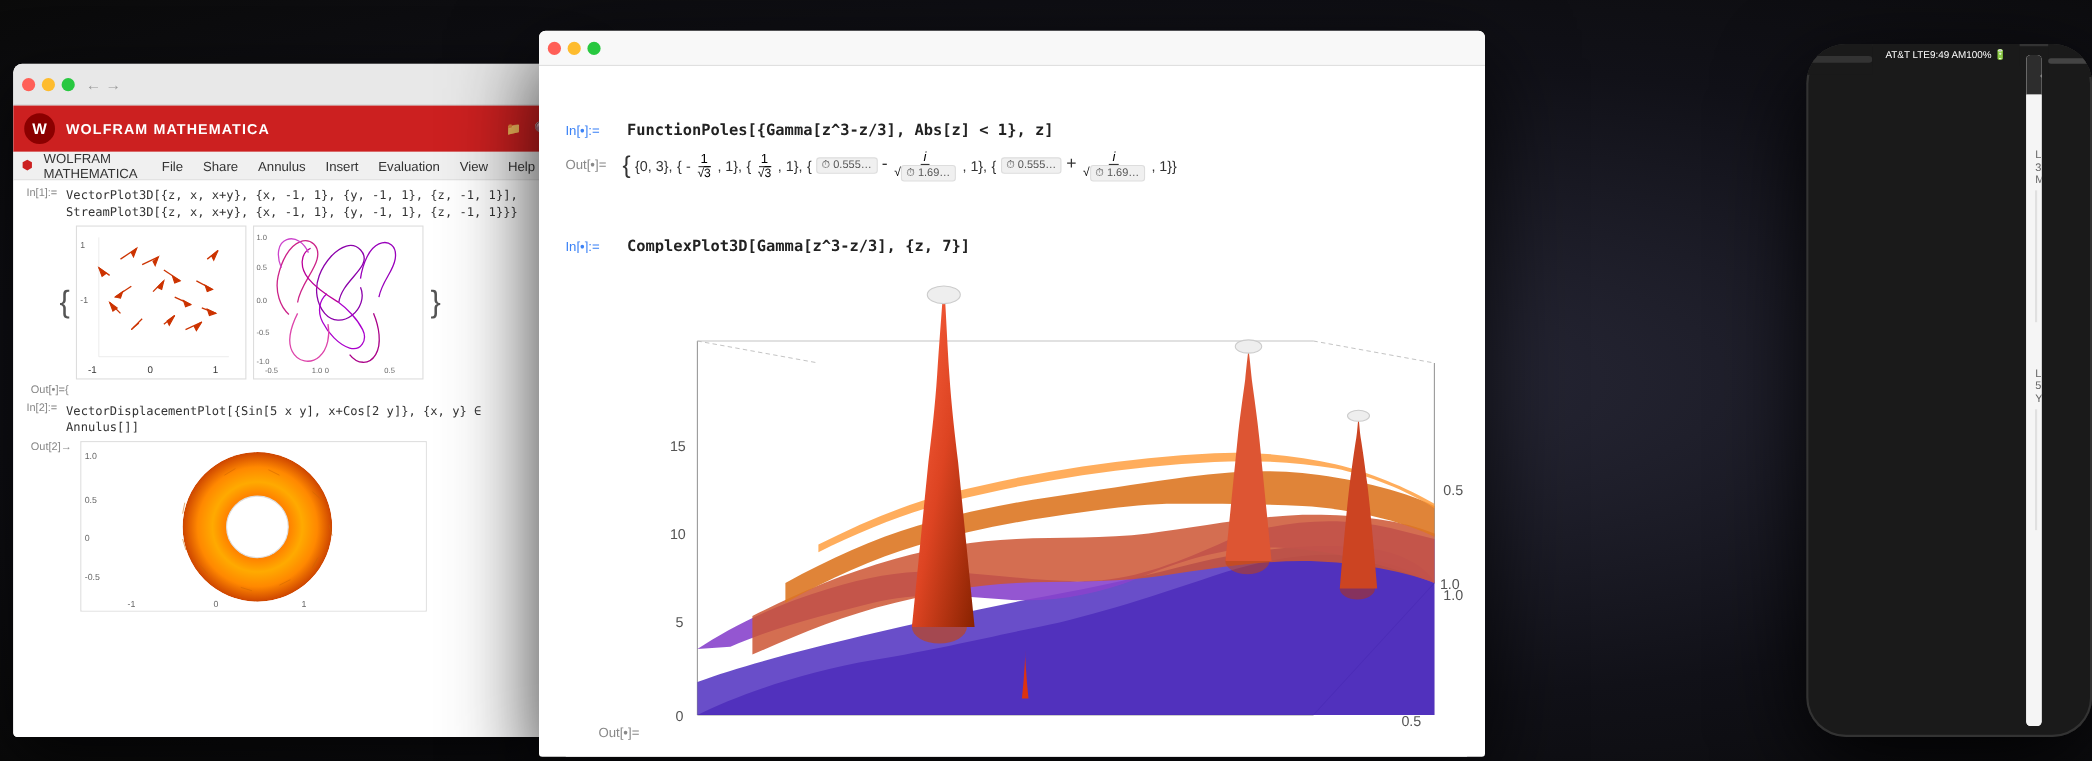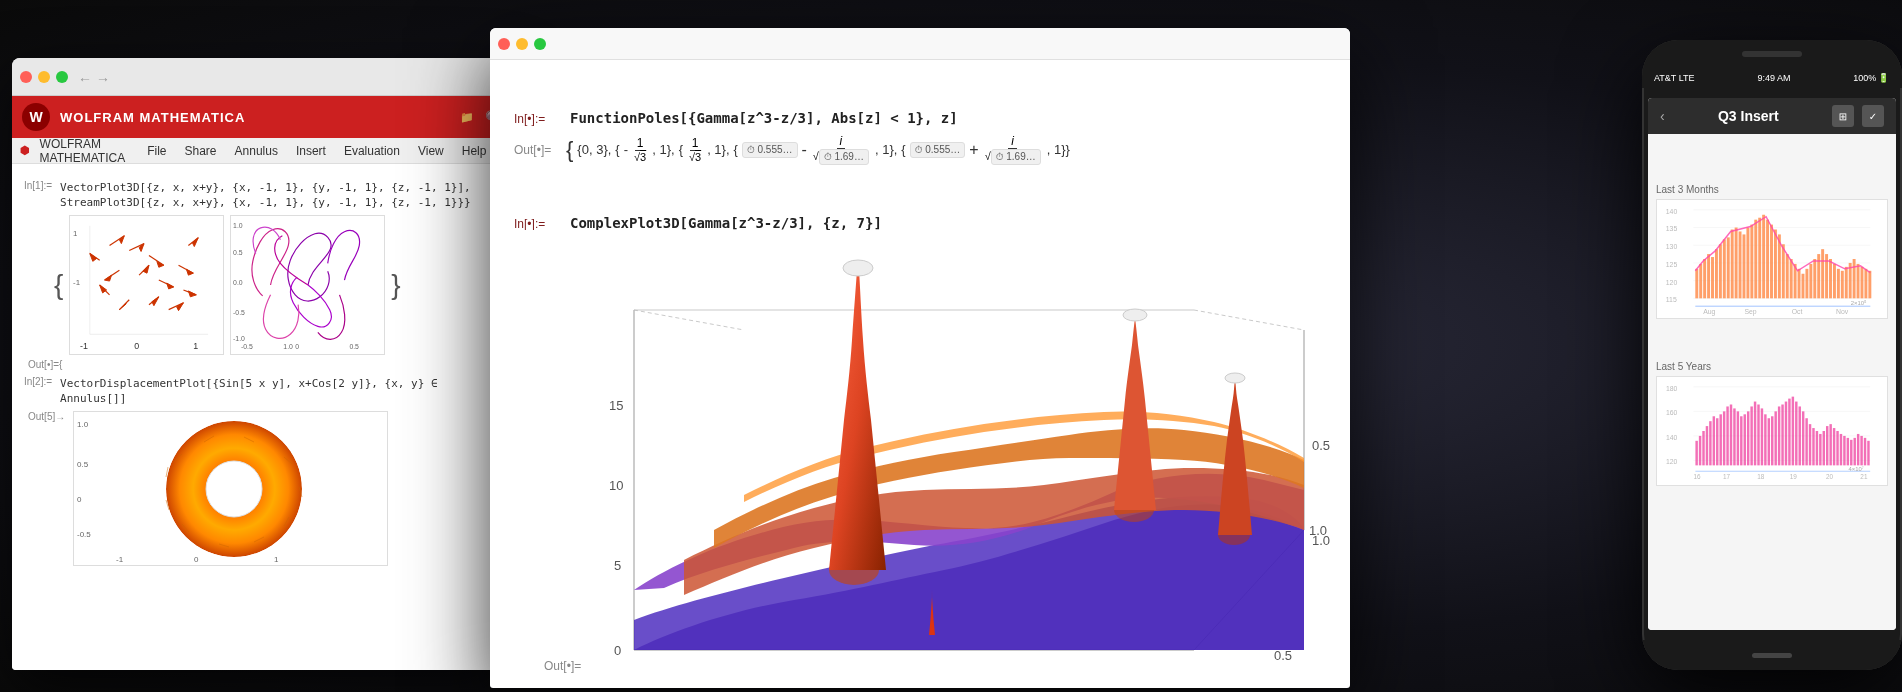--- a/index.html
+++ b/index.html
@@ -123,21 +123,21 @@
       color: #333;
       padding: 2px 8px;
       cursor: pointer;
     }
 
     
     .notebook-content {
       flex: 1;
       background: white;
       overflow: hidden;
-      padding: 16px 12px;
+      padding: 6px 12px;
       font-size: 11px;
     }
 
     .cell-label {
       color: #888;
       font-size: 10px;
       margin-right: 4px;
     }
     .cell-input {
       display: flex;
@@ -218,21 +218,21 @@
       position: relative;
     }
 
     .math-input-line {
       display: flex;
       align-items: baseline;
       margin-bottom: 8px;
       gap: 6px;
     }
     .in-label {
-      color: #7f1d1d;
+      color: #3b82f6;
       font-size: 12px;
       min-width: 50px;
       margin-top: 36px;
     }
     .math-expr {
       font-family: monospace;
       font-size: 14px;
       font-weight: bold;
       color: #222;
     }
@@ -278,21 +278,21 @@
       position: absolute;
       right: 0px;
       top: 40px;
       width: 260px;
       height: 630px;
       background: #1a1a1a;
       border-radius: 36px;
       box-shadow: 0 25px 80px rgba(0,0,0,0.9), inset 0 0 0 2px #333;
       overflow: hidden;
       display: flex;
-      flex-direction: column;
+      flex-direction: row;
     }
 
     .phone-screen {
       margin: 10px 6px;
       flex: 1;
       background: white;
       border-radius: 4px;
       overflow: hidden;
       display: flex;
       flex-direction: column;
@@ -498,21 +498,21 @@
       <span class="cell-label">Out[•]={</span>
     </div>
 
     <div class="cell-input" style="margin-top:6px;">
       <span class="cell-label">In[2]:=</span>
       <div class="cell-code">VectorDisplacementPlot[{Sin[5 x y], x+Cos[2 y]}, {x, y} ∈ Annulus[]]</div>
     </div>
 
     <div class="torus-area">
       <div>
-        <span class="cell-label" style="display:block;margin-left:4px;">Out[5]→</span>
+        <span class="cell-label" style="display:block;margin-left:4px;">Out[2]→</span>
       </div>
       <div class="torus-box">
         <svg viewBox="0 0 315 155" width="315" height="155">
 
           <rect width="315" height="155" fill="white"></rect>
 
           <text x="3" y="15" font-size="8" fill="#666">1.0</text>
           <text x="3" y="55" font-size="8" fill="#666">0.5</text>
           <text x="3" y="90" font-size="8" fill="#666">0</text>
           <text x="3" y="125" font-size="8" fill="#666">-0.5</text>

